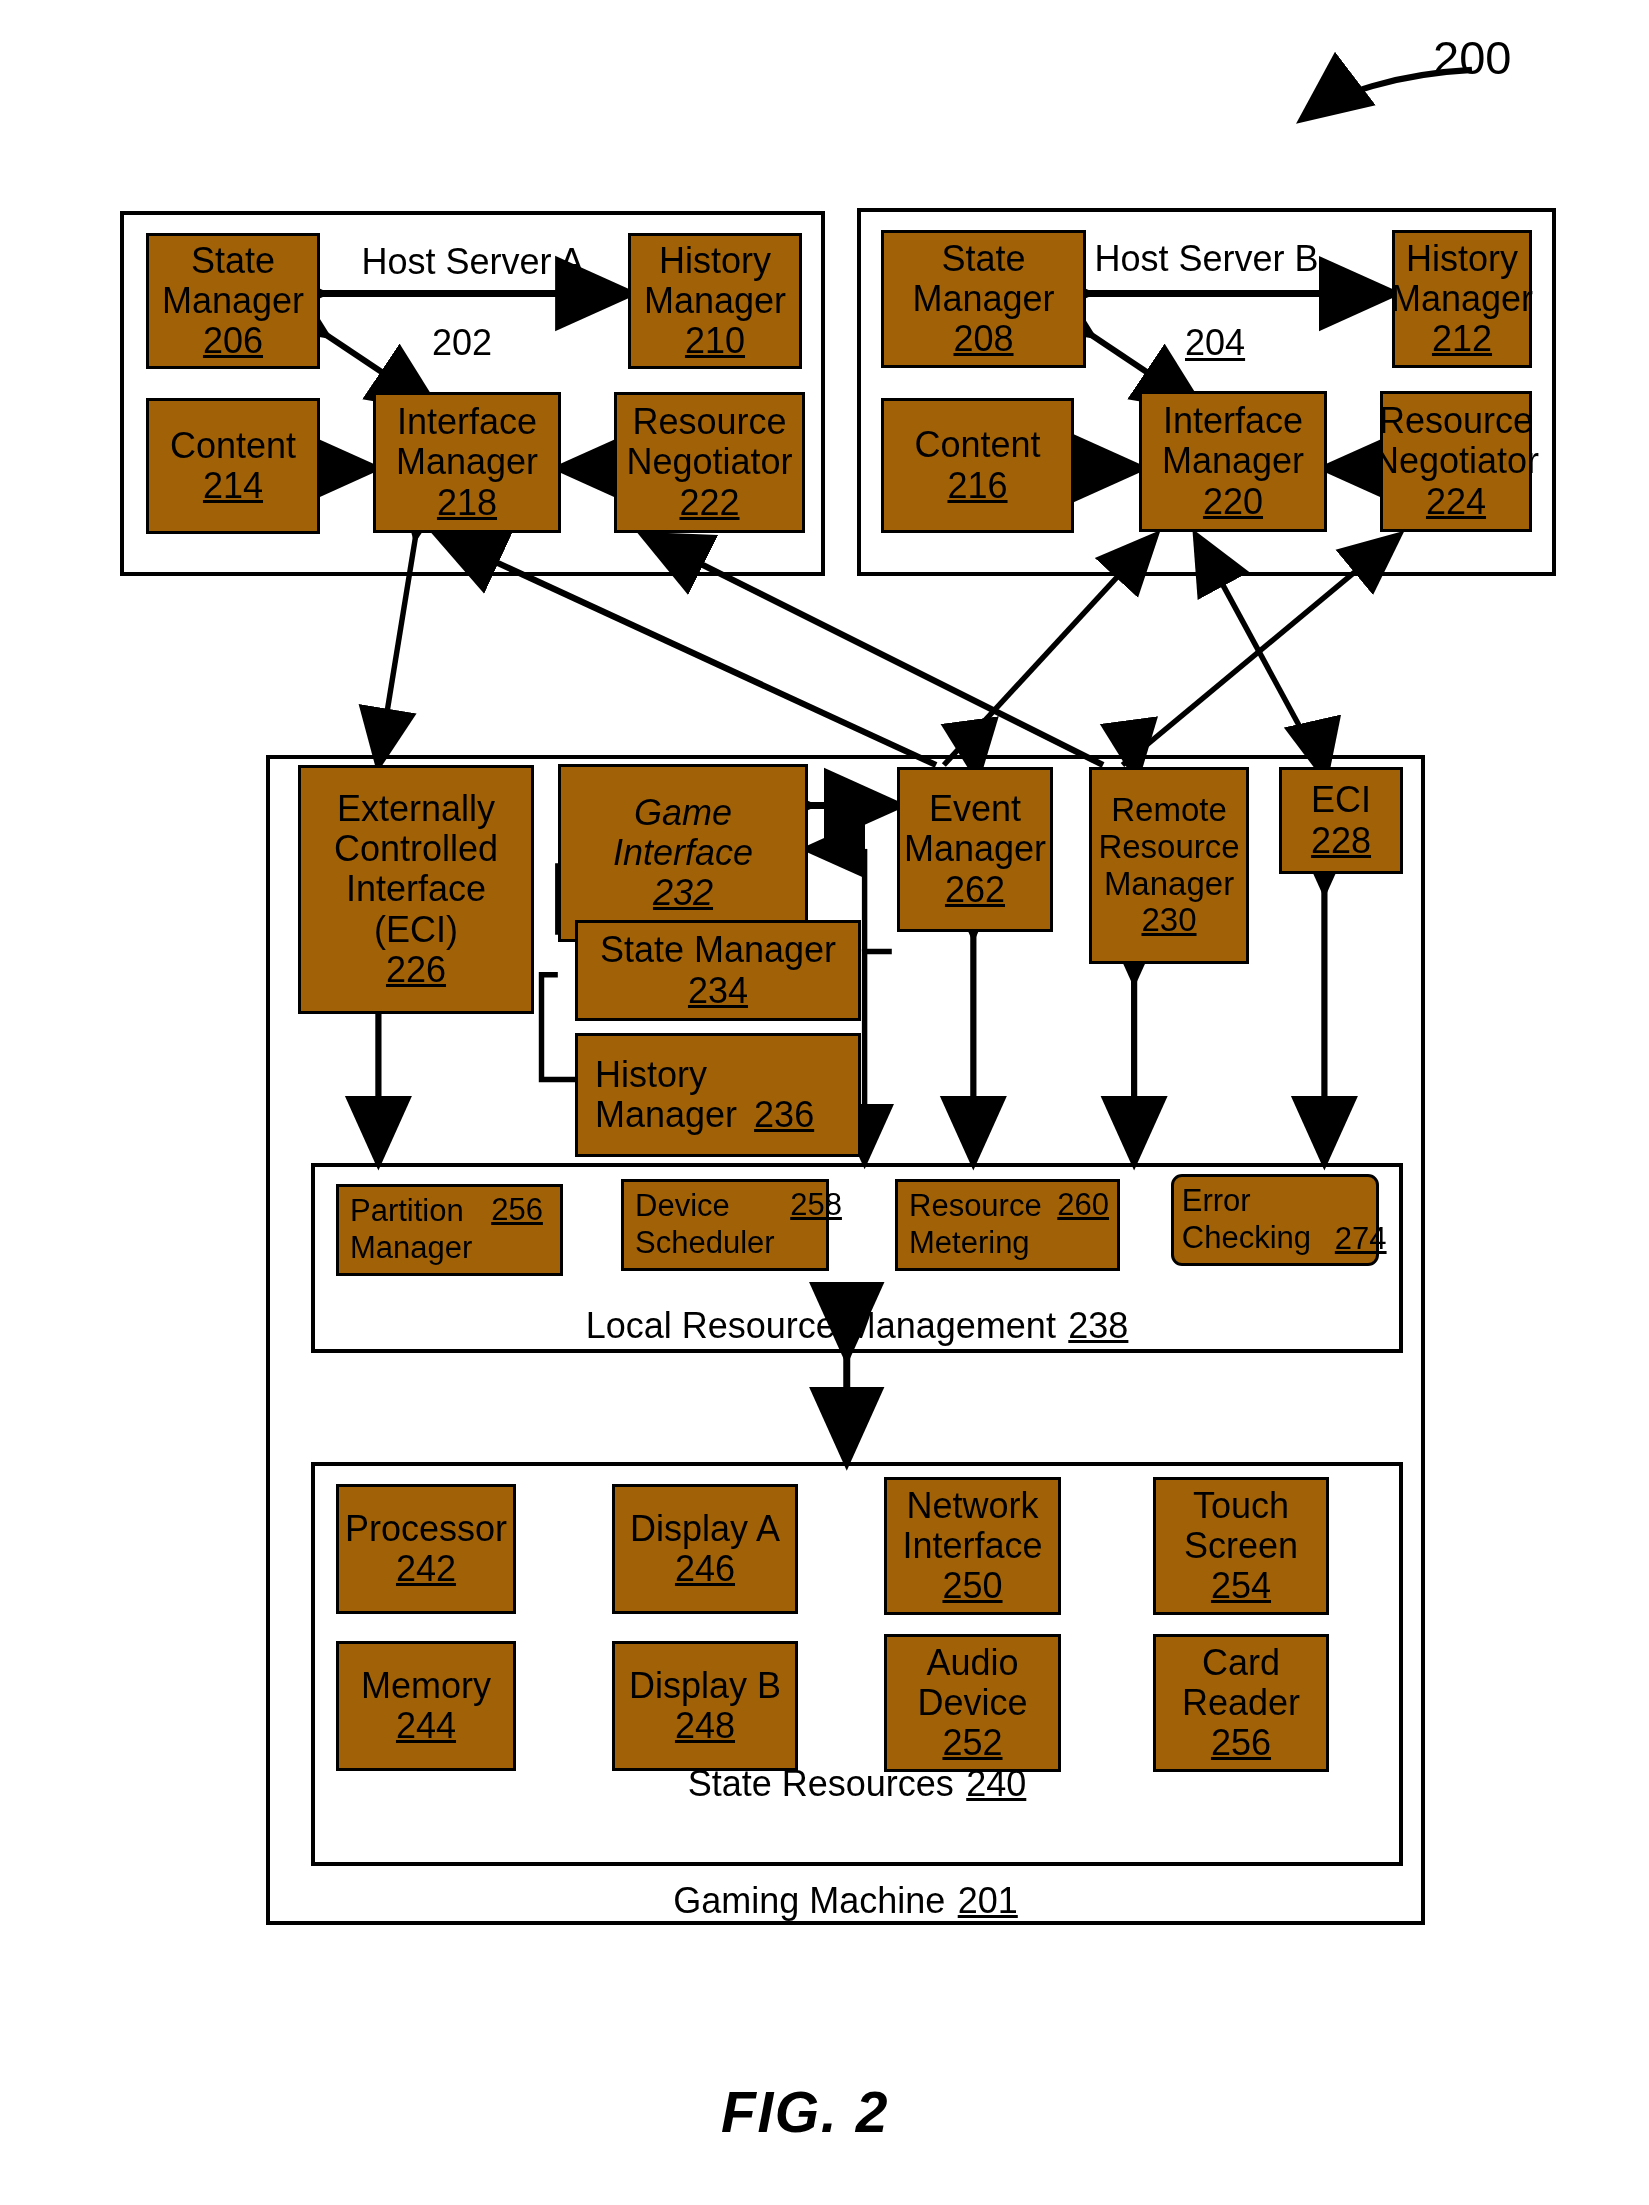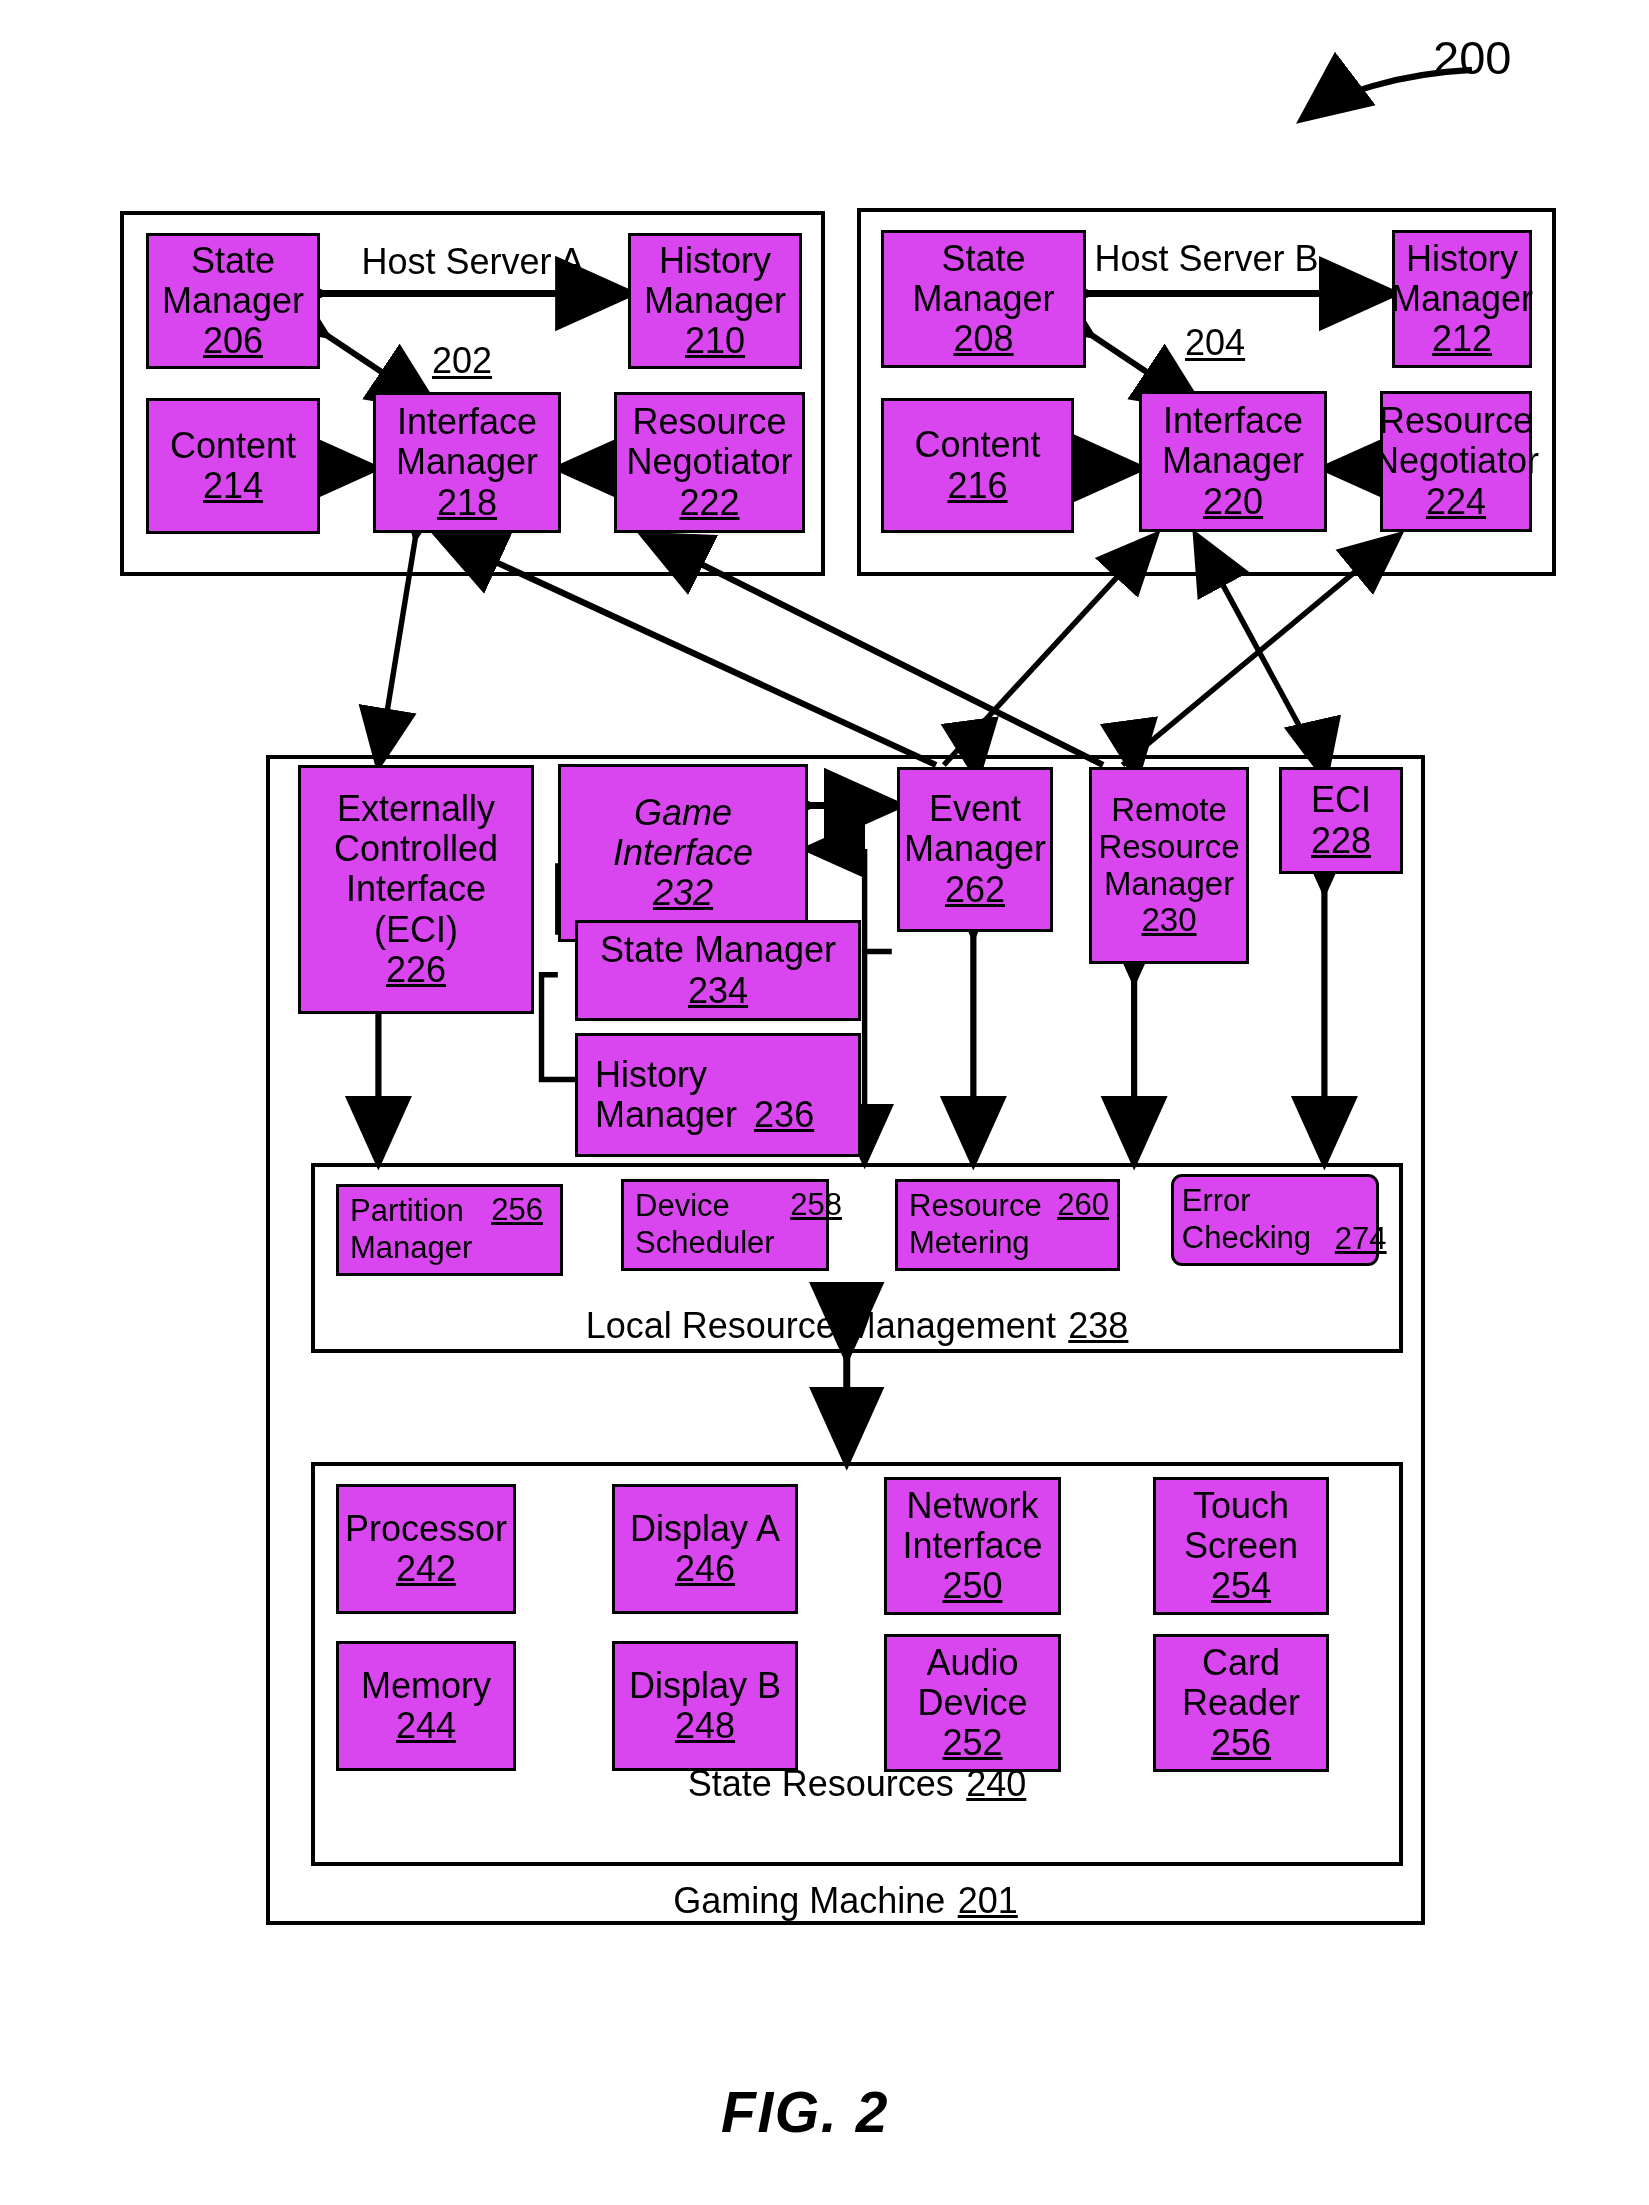--- a/index.html
+++ b/index.html
@@ -3,21 +3,21 @@
 <meta charset="utf-8">
 <style>
   html,body{margin:0;padding:0;background:#fff;}
   body{width:1650px;height:2205px;position:relative;
        font-family:"Liberation Sans","DejaVu Sans",sans-serif;color:#000;}
   .stage{position:absolute;left:0;top:0;width:1650px;height:2205px;overflow:hidden;}
 
   svg.wires{position:absolute;left:0;top:0;width:1650px;height:2205px;pointer-events:none;}
 
   
-  .box{position:absolute;border:3.9px solid #000;background:#d946ef;box-sizing:border-box;
+  .box{position:absolute;border:3.9px solid #000;background:#a16207;box-sizing:border-box;
        display:flex;flex-direction:column;align-items:center;justify-content:center;
        text-align:center;line-height:1.12;}
   .grp{position:absolute;border:4.7px solid #000;background:transparent;box-sizing:border-box;}
   .lbl{display:block;}
   .num{display:block;text-decoration:underline;text-underline-offset:2.3px;}
   .row-lbl{display:flex;align-items:baseline;justify-content:center;gap:12.4px;}
   .t40{font-size:31px;}
   .t42{font-size:33px;}
   .t46{font-size:36px;}
 
@@ -91,21 +91,21 @@
       <line x1="1705" y1="1145" x2="1705" y2="1495" stroke-width="8" marker-start="url(#ah)" marker-end="url(#ah)"></line>
 
       <line x1="1090" y1="1745" x2="1090" y2="1880" stroke-width="9" marker-start="url(#ah)" marker-end="url(#ah)"></line>
 
       <path d="M1895,90 C1800,95 1720,120 1678,152" stroke-width="8" marker-end="url(#ah)"></path>
     </g>
   </svg>
 
   <div class="grp" style="left:120px;top:211px;width:705px;height:365px;"></div>
   <div class="grp-title" style="left:120px;top:241px;width:705px;">Host Server A</div>
-  <div class="free" style="left:432px;top:340px;text-decoration:underline;text-underline-offset:3.1px;">202</div>
+  <div class="free" style="left:432px;top:322px;text-underline-offset:3.1px;">202</div>
 
   <div class="box t46" style="left:146px;top:233px;width:174px;height:136px;">
     <span class="lbl">State</span>
     <span class="lbl">Manager</span>
     <span class="num">206</span>
   </div>
 
   <div class="box t46" style="left:628px;top:233px;width:174px;height:136px;">
     <span class="lbl">History</span>
     <span class="lbl">Manager</span>

